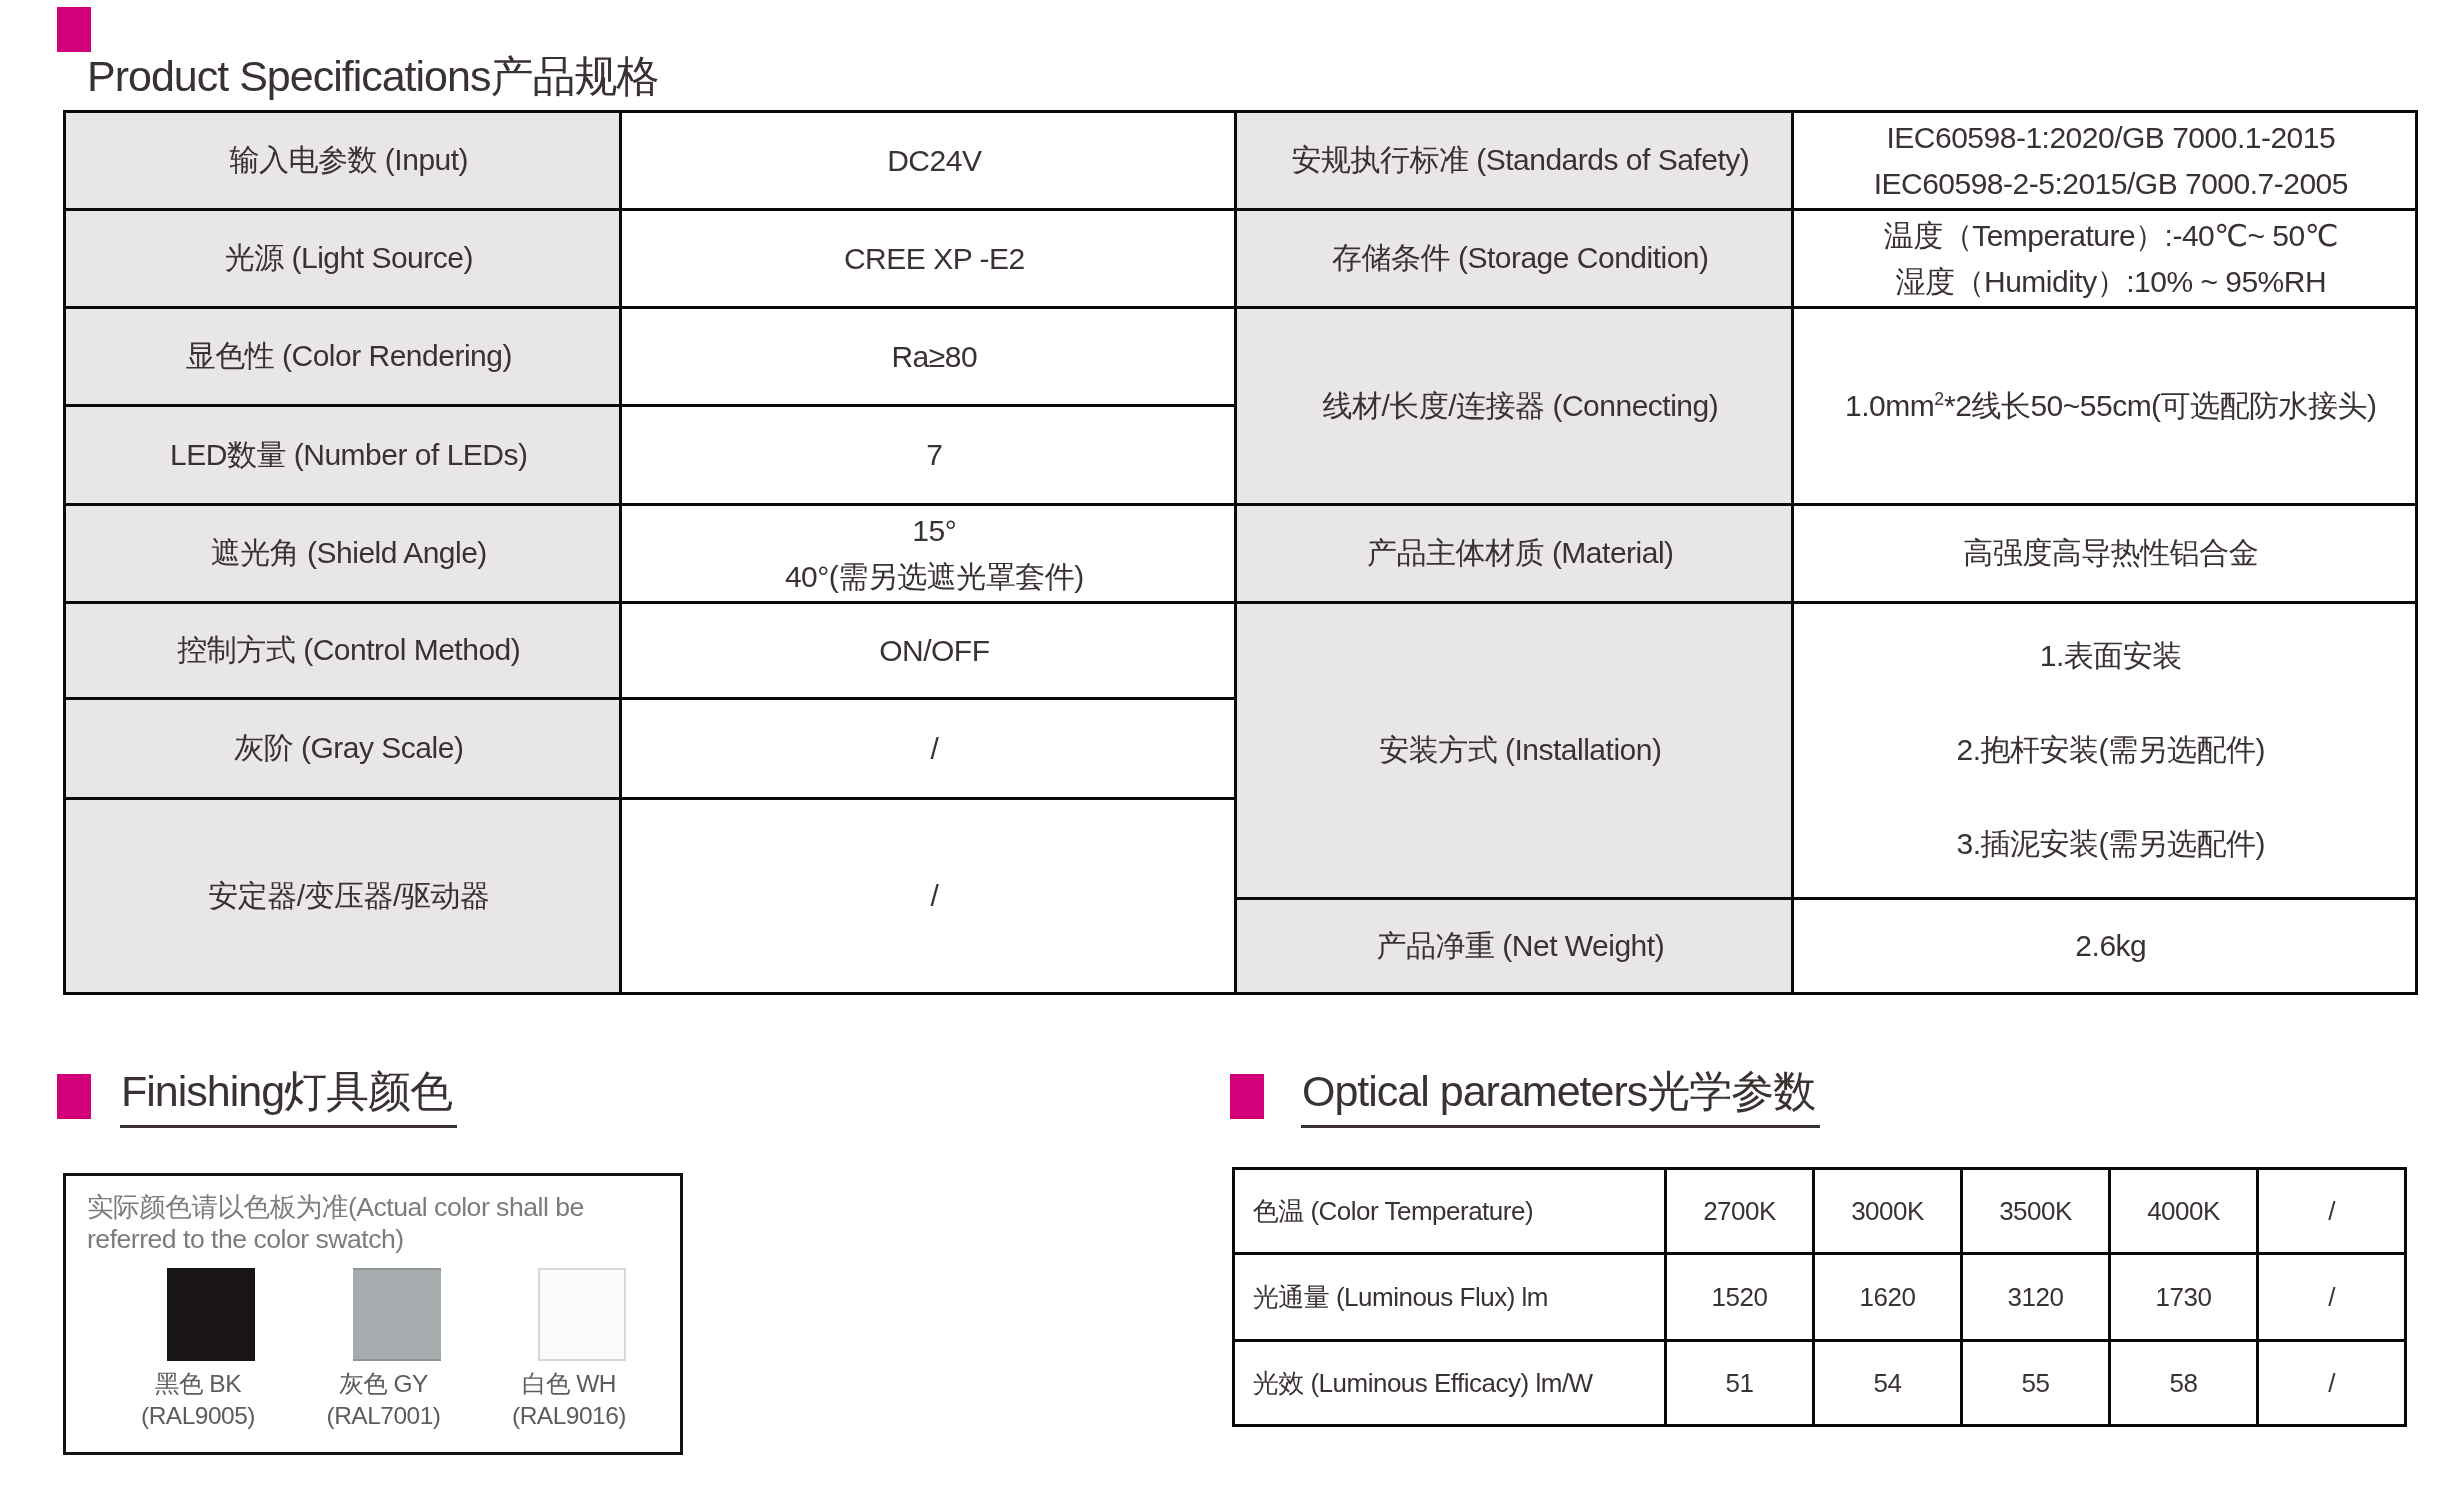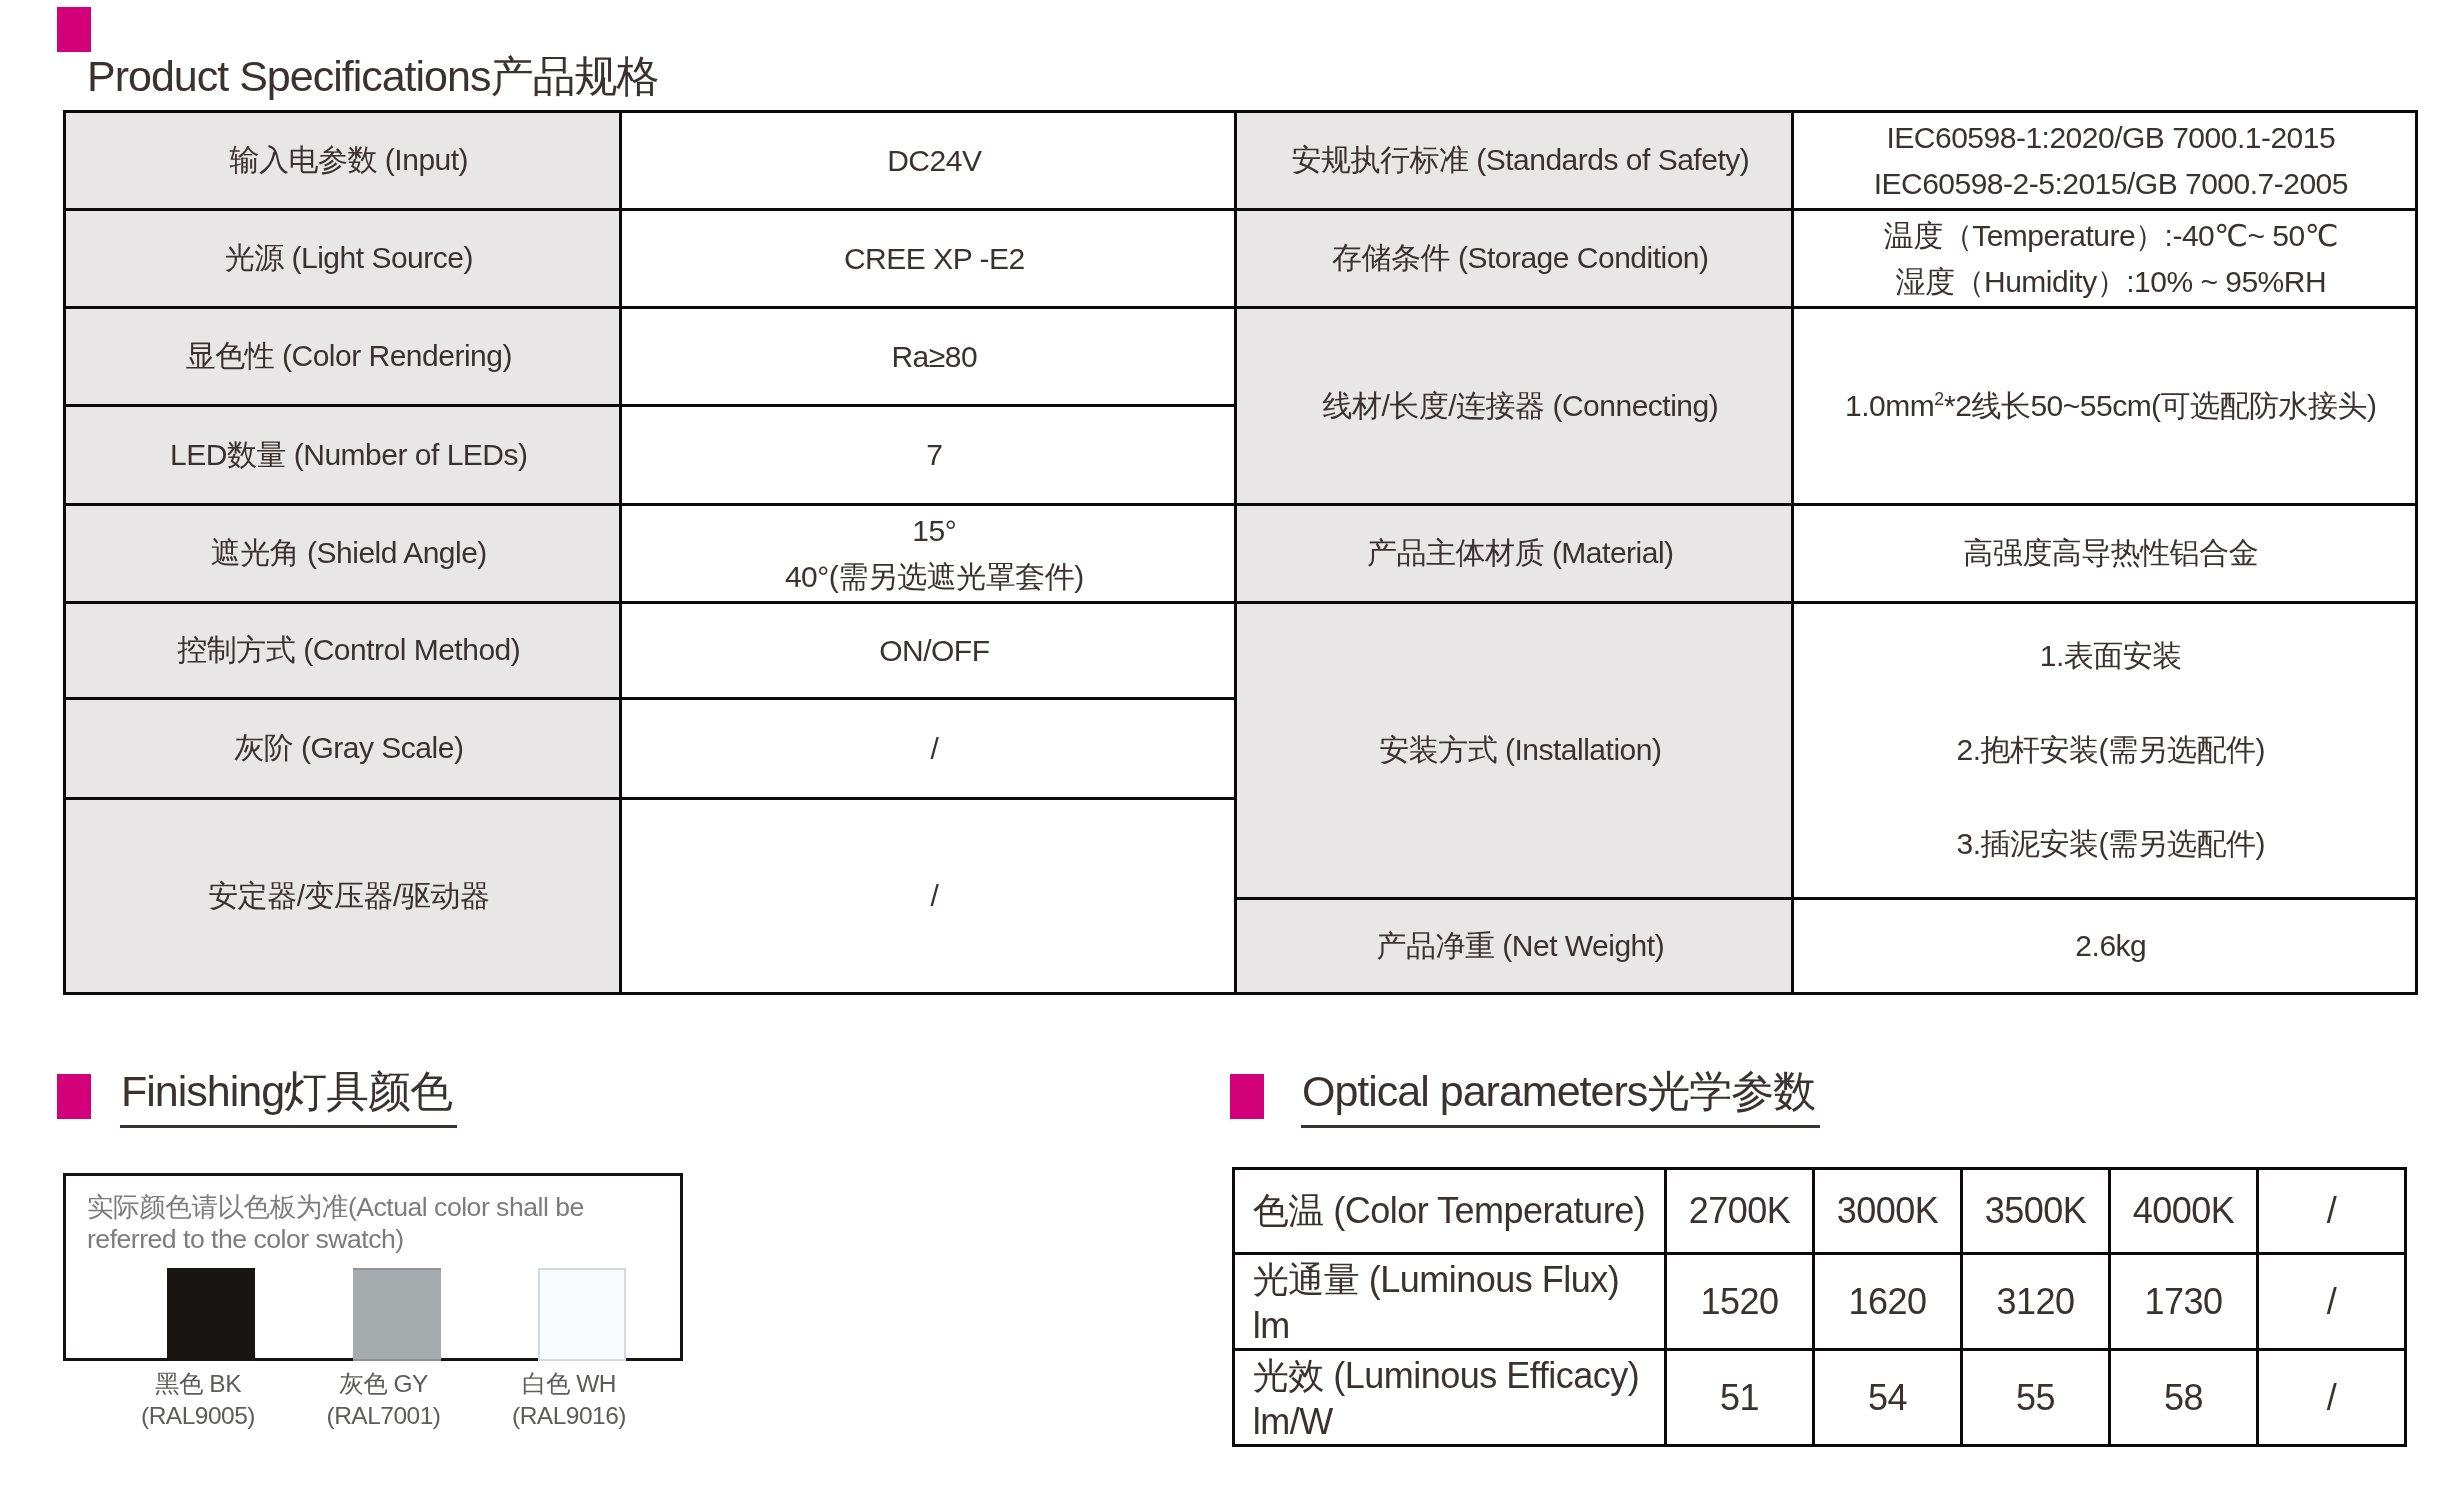--- a/index.html
+++ b/index.html
@@ -77,21 +77,21 @@
     vertical-align: super;
     letter-spacing: 0;
   }
 
   
   .finish-box {
     position: absolute;
     left: 63px;
     top: 1173px;
     width: 620px;
-    height: 188px;
+    height: 282px;
     border: 3.1px solid #151211;
     box-sizing: border-box;
     background: #ffffff;
   }
   .finish-note {
     margin: 14.6px 12.5px 0 21px;
     font-size: 26.6px;
     line-height: 1.22;
     color: #7c7c7c;
     letter-spacing: -0.5px;
@@ -125,21 +125,21 @@
   }
 
   
   table.optical {
     position: absolute;
     left: 1232px;
     top: 1167px;
     width: 1175px;
     border-collapse: collapse;
     table-layout: fixed;
-    font-size: 36px;
+    font-size: 26px;
   }
   table.optical td {
     border: 3.1px solid #0b0909;
     vertical-align: middle;
     background: #ffffff;
   }
   table.optical td.olabel {
     text-align: left;
     padding-left: 17.7px;
   }

